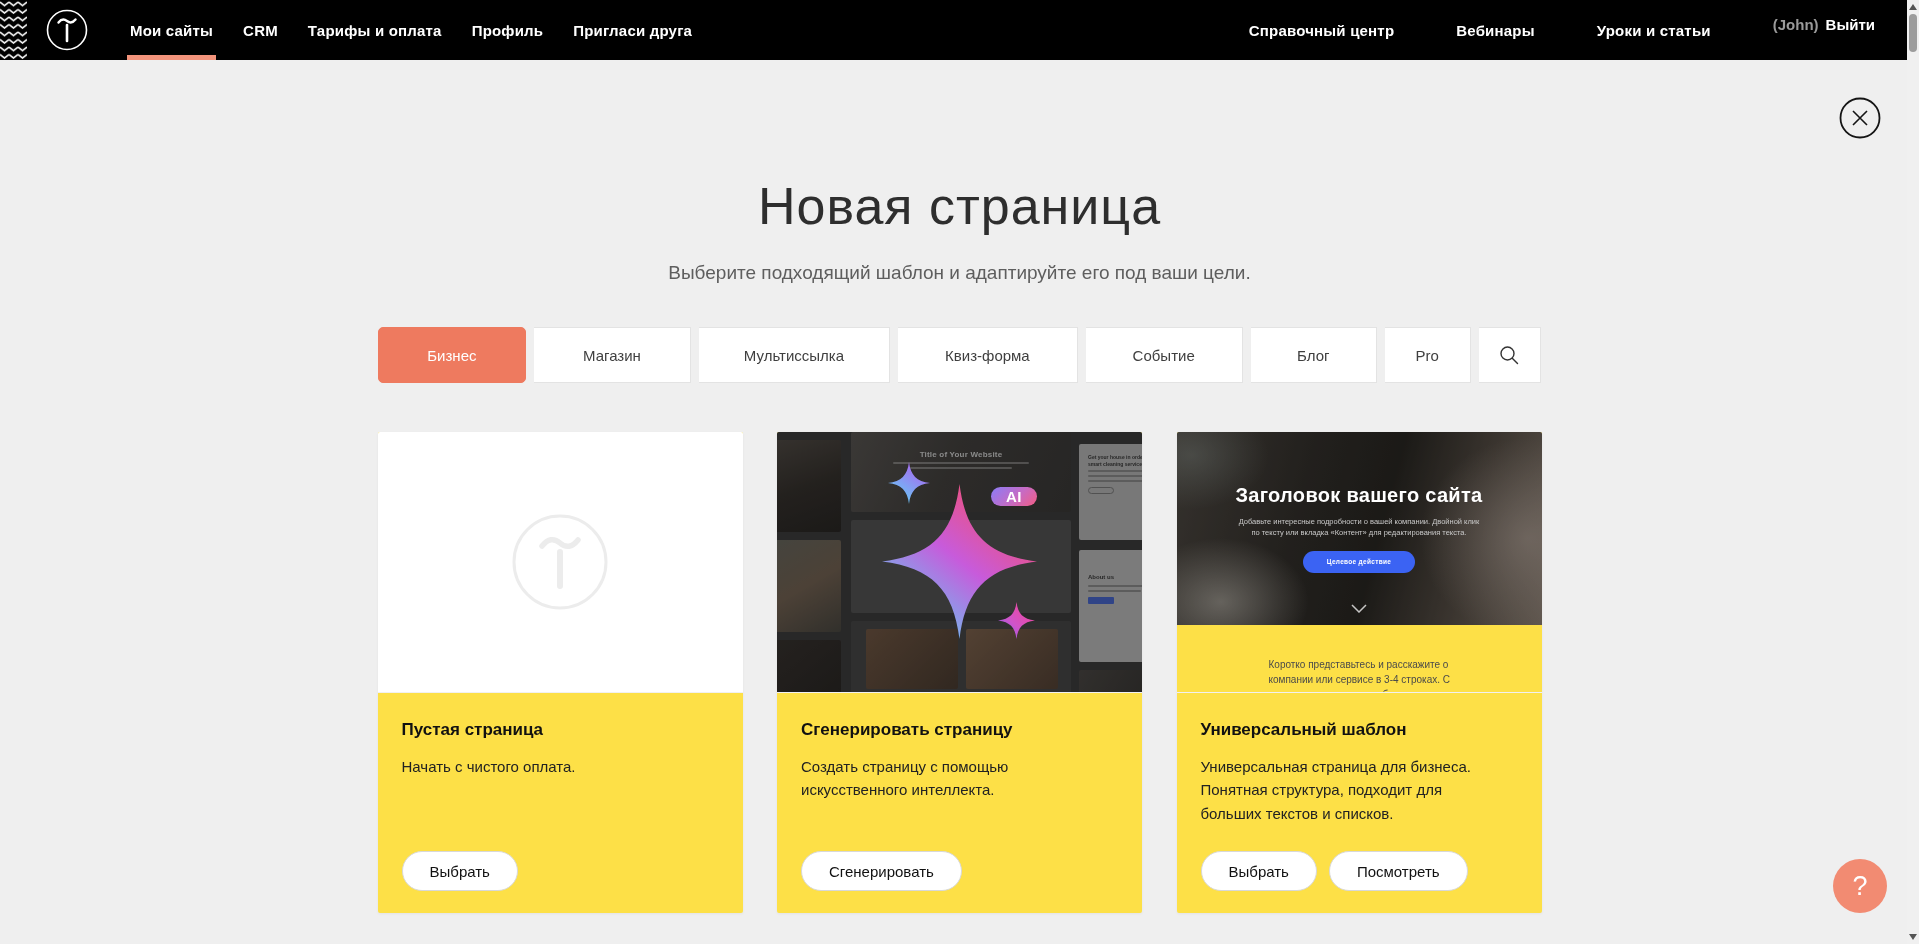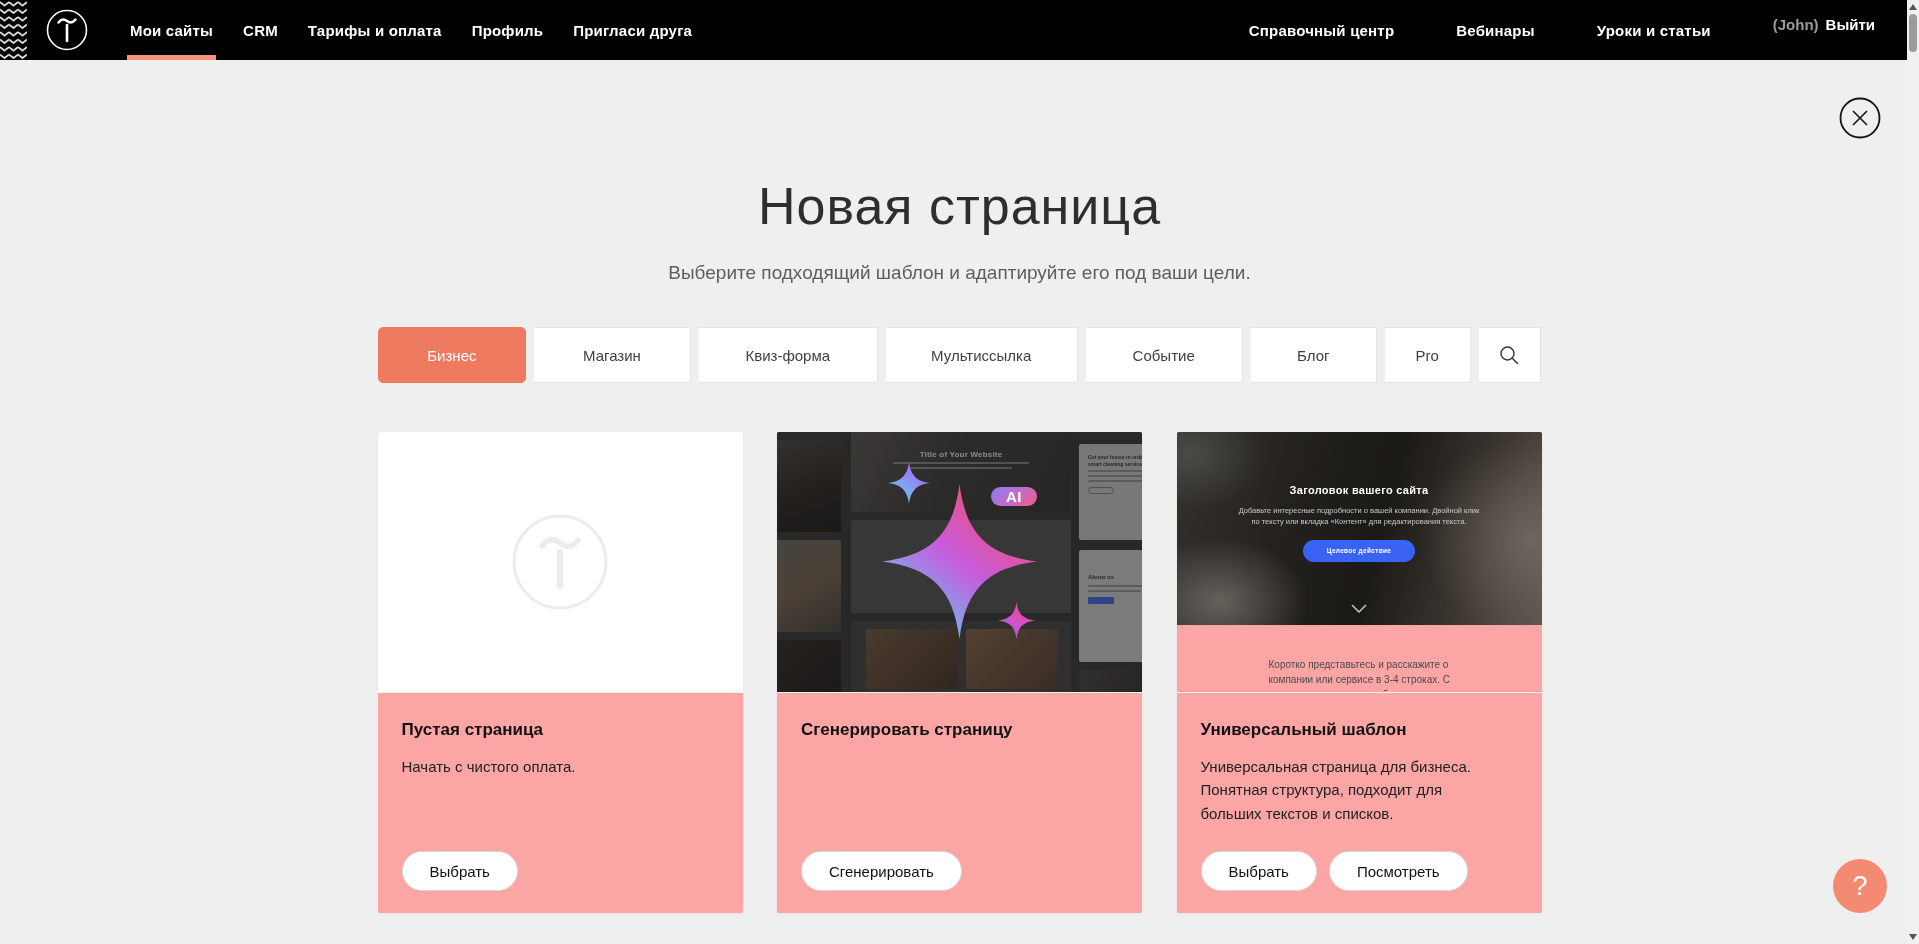--- a/index.html
+++ b/index.html
@@ -60,21 +60,21 @@
     background:#ee7a5f; color:#fff; border-color:#ee7a5f; border-radius:5px;
     z-index:2;
   }
 
   
   .grid {
     width:1164px; margin:49px auto 0;
     display:grid; grid-template-columns:365px 365px 365px; column-gap:34.5px; row-gap:57px;
   }
   .card {
-    background:#fca5a5; height:481px; position:relative;
+    background:#fde047; height:481px; position:relative;
     box-shadow:0 1px 3px rgba(0,0,0,.05); border-radius:2px; overflow:hidden;
     display:flex; flex-direction:column;
   }
   .card-preview { height:261px; flex:0 0 261px; position:relative; overflow:hidden; border-bottom:1px solid #f1f1f1; }
   .card-info { flex:1; padding:27px 24px 22px; display:flex; flex-direction:column; }
   .card-title { font-size:17px; font-weight:700; color:#111; }
   .card-desc { margin-top:15px; font-size:15px; color:#222; line-height:1.55; max-width:300px; }
   .card-actions { margin-top:auto; display:flex; gap:12px; }
   .pill-btn {
     height:40px; border:1px solid #d8d8d8; border-radius:20px; background:#fff;
@@ -109,21 +109,21 @@
   .tpl-hero {
     height:193px; position:relative; overflow:hidden;
     background:
       radial-gradient(ellipse 40% 55% at 12% 88%, rgba(205,200,190,.55), transparent 60%),
       radial-gradient(ellipse 30% 40% at 4% 12%, rgba(170,185,180,.30), transparent 70%),
       radial-gradient(ellipse 45% 80% at 96% 55%, rgba(190,175,165,.50), transparent 65%),
       linear-gradient(105deg,#46413b 0%,#2b2824 35%,#22201c 55%,#4e463e 78%,#7d7166 100%);
   }
   .tpl-hero-shade { position:absolute; inset:0; background:rgba(10,10,10,.28); }
   .tpl-hero-content { position:absolute; inset:0; text-align:center; color:#fff; }
-  .tpl-hero-title { margin-top:52px; font-size:11px; font-weight:700; letter-spacing:.3px; }
+  .tpl-hero-title { margin-top:52px; font-size:20px; font-weight:700; letter-spacing:.3px; }
   .tpl-hero-sub { margin:9px auto 0; width:250px; font-size:7.5px; color:#c9c9c9; line-height:1.5; }
   .tpl-hero-btn {
     margin:12px auto 0; width:112px; height:22px; border-radius:11px; background:#3b63f3;
     color:#fff; font-size:6.5px; font-weight:700; display:flex; align-items:center; justify-content:center;
     letter-spacing:.3px; cursor:default;
   }
   .tpl-hero-chevron { position:absolute; bottom:12px; left:50%; transform:translateX(-50%); opacity:.75; }
   .tpl-body-text {
     margin:32px 42px 0 92px; font-size:10px; color:#4a4a4a; line-height:15px; max-width:215px;
   }
@@ -222,25 +222,25 @@
   <div class="page-subtitle">Выберите подходящий шаблон и адаптируйте его под ваши цели.</div>
 </div>
 
 <div class="tabs">
   <div class="tab active" style="flex:1.54">
       <span>Бизнес</span>
     </div>
   <div class="tab" style="flex:1.63">
       <span>Магазин</span>
     </div>
+  <div class="tab" style="flex:2.0">
+      <span>Мультиссылка</span>
+    </div>
   <div class="tab" style="flex:1.87">
       <span>Квиз-форма</span>
-    </div>
-  <div class="tab" style="flex:2.0">
-      <span>Мультиссылка</span>
     </div>
   <div class="tab" style="flex:1.64">
       <span>Событие</span>
     </div>
   <div class="tab" style="flex:1.31">
       <span>Блог</span>
     </div>
   <div class="tab" style="flex:0.89">
       <span>Pro</span>
     </div>
@@ -331,20 +331,21 @@
 
           <path transform="translate(78,30) scale(0.42)" fill="url(#gSmallA)" d="M50 0 C54 32 68 46 100 50 C68 54 54 68 50 100 C46 68 32 54 0 50 C32 46 46 32 50 0 Z"></path>
 
           <path transform="translate(188,170) scale(0.37)" fill="url(#gSmallB)" d="M50 0 C54 32 68 46 100 50 C68 54 54 68 50 100 C46 68 32 54 0 50 C32 46 46 32 50 0 Z"></path>
         </svg>
       </div>
       <div class="ai-badge">AI</div>
     </div>
     <div class="card-info">
       <div class="card-title">Сгенерировать страницу</div>
+      <div class="card-desc" style="max-width:240px">Создать страницу с помощью искусственного интеллекта.</div>
       <div class="card-actions">
         <button class="pill-btn">Сгенерировать</button>
       </div>
     </div>
   </div>
 
   <div class="card">
     <div class="card-preview">
       <div class="tpl-hero">
         <div class="tpl-hero-shade"></div>

